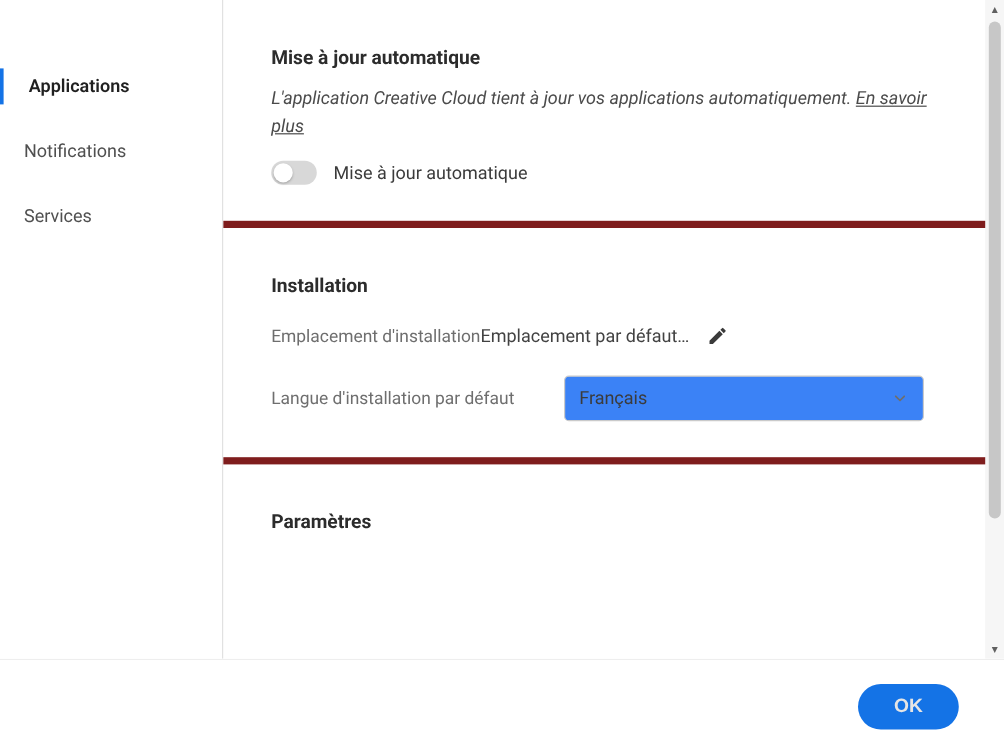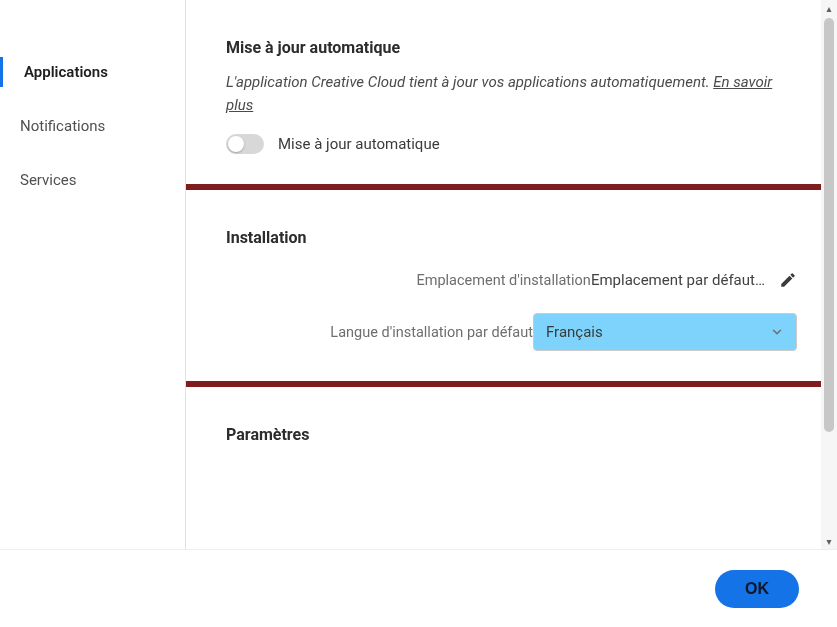--- a/index.html
+++ b/index.html
@@ -104,21 +104,21 @@
     background: #fff;
     box-shadow: 0 1px 2px rgba(0,0,0,0.25);
   }
   .toggle-label {
     font-size: 15px;
     color: #3b3b3b;
   }
   .field-row {
     display: flex;
     align-items: center;
-    justify-content: flex-end;
+    justify-content: flex-start;
     margin-top: 24px;
   }
   .field-label {
     font-size: 14.5px;
     color: #6e6e6e;
   }
   .field-value-row {
     display: flex;
     align-items: center;
     gap: 14px;
@@ -127,51 +127,52 @@
     font-size: 15px;
     color: #424242;
   }
   .pencil {
     width: 18px;
     height: 18px;
     cursor: pointer;
     flex-shrink: 0;
   }
   .select-box {
-    width: 264px;
+    width: 300px;
     height: 38px;
     border: 1px solid #cacaca;
     border-radius: 4px;
-    background: #7dd3fc;
+    background: #3b82f6;
     display: flex;
     align-items: center;
     justify-content: space-between;
     padding: 0 12px;
     cursor: pointer;
+    margin-left: 41px;
   }
   .select-text {
     font-size: 15px;
     color: #3b3b3b;
   }
   .chevron {
     width: 14px;
     height: 14px;
   }
   .footer {
     height: 78px;
     border-top: 1px solid #eee;
     display: flex;
     align-items: center;
     justify-content: flex-end;
     padding-right: 38px;
     background: #fff;
   }
   .ok-button {
     background: #1473e6;
-    color: #0f172a;
+    color: #e5e5e5;
     font-size: 16px;
     font-weight: 700;
     border: none;
     border-radius: 20px;
     padding: 10px 30px;
     cursor: pointer;
   }
   .vscroll {
     position: absolute;
     right: 0;

